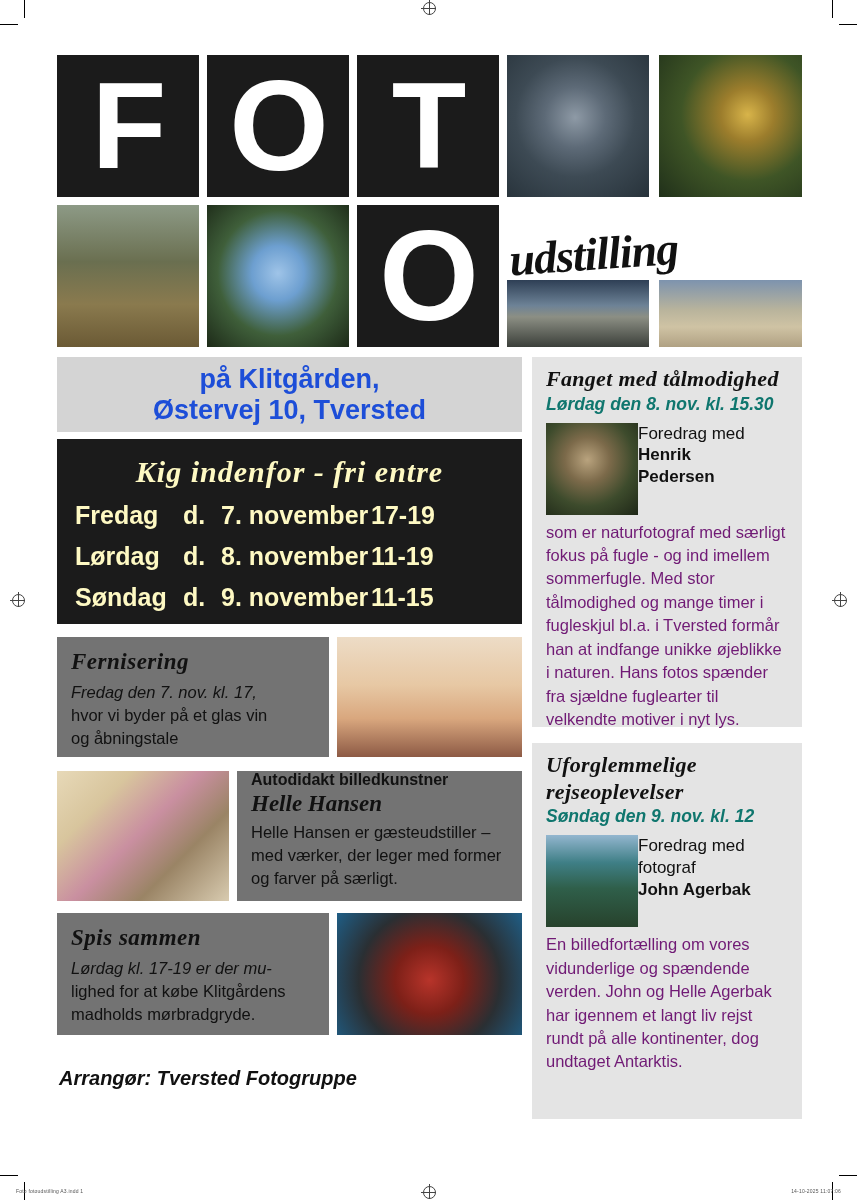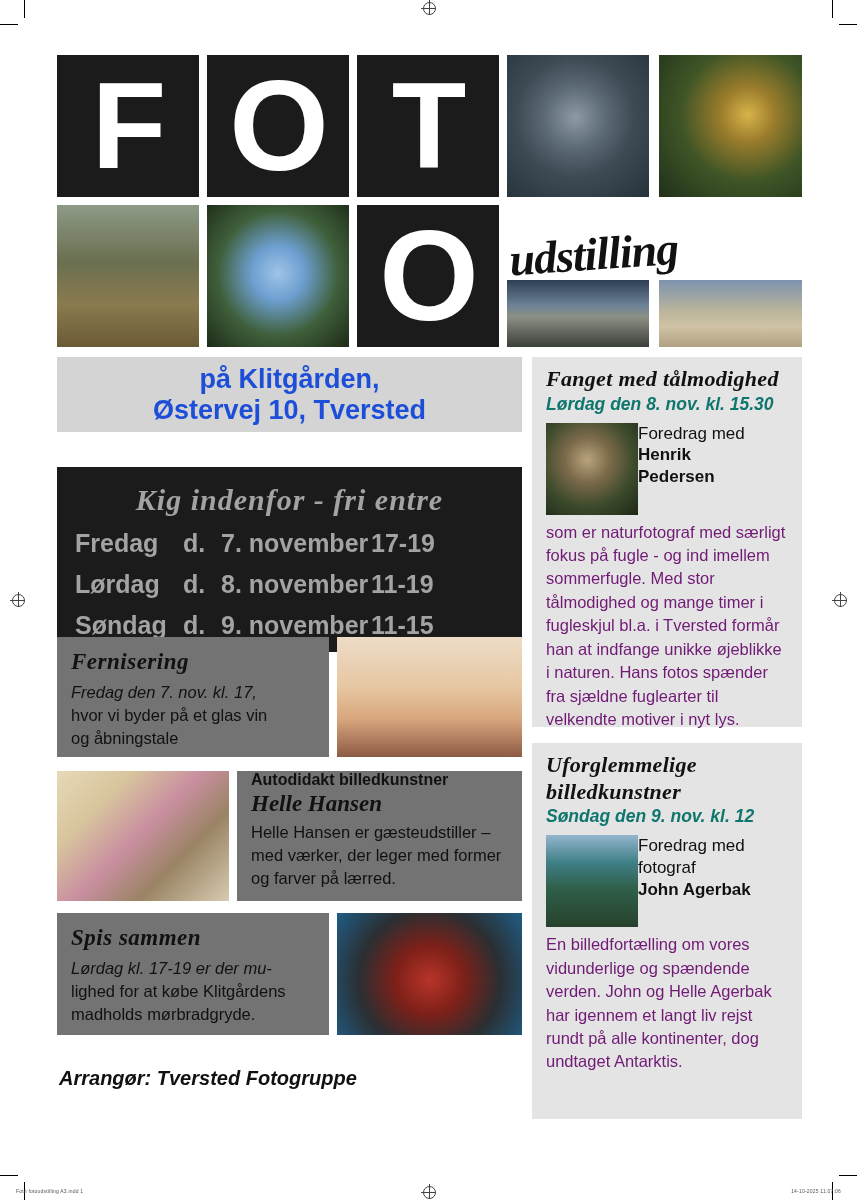--- a/index.html
+++ b/index.html
@@ -152,24 +152,23 @@
   }
 
   
   .hours {
     position: absolute;
     left: 30px;
     top: 412px;
     width: 465px;
     height: 185px;
     background: #1b1b1b;
-    color: #a3a3a3;
+    color: #fef9c3;
     padding: 10px 0 0 0;
     box-sizing: border-box;
-    margin-top: 28px;
   }
   .hours-title {
     font-family: "Liberation Serif", serif;
     font-style: italic;
     font-weight: bold;
     font-size: 30px;
     text-align: center;
     letter-spacing: 1px;
     margin-top: 6px;
   }
@@ -394,21 +393,21 @@
   <div class="fern-img">
       <div class="ph ph-wine"></div>
     </div>
 
   <div class="art-img">
       <div class="ph ph-art"></div>
     </div>
   <div class="card art-card">
     <p class="art-kicker">Autodidakt billedkunstner</p>
     <p class="art-name">Helle Hansen</p>
-    <p class="card-text">Helle Hansen er gæsteudstiller – med værker, der leger med former og farver på lærred.</p>
+    <p class="card-text">Helle Hansen er gæsteudstiller – med værker, der leger med former og farver på særligt.</p>
   </div>
 
   <div class="card spis">
     <p class="card-script">Spis sammen</p>
     <p class="card-ital">Lørdag kl. 17-19 er der mu-</p>
     <p class="card-text">lighed for at købe Klitgårdens</p>
     <p class="card-text">madholds mørbradgryde.</p>
   </div>
   <div class="spis-img">
       <div class="ph ph-food"></div>
@@ -427,21 +426,21 @@
         <div>Foredrag med</div>
         <div><b>Henrik</b></div>
         <div><b>Pedersen</b></div>
       </div>
     </div>
     <p class="talk-body">som er naturfotograf med særligt fokus på fugle - og ind imellem sommerfugle. Med stor tålmodighed og mange timer i fugleskjul bl.a. i Tversted formår han at indfange unikke øjeblikke i naturen. Hans fotos spænder fra sjældne fuglearter til velkendte motiver i nyt lys.</p>
   </div>
 
   <div class="talk talk2">
     <p class="talk-title">Uforglemmelige</p>
-    <p class="talk-title">billedkunstner</p>
+    <p class="talk-title">rejseoplevelser</p>
     <p class="talk-date">Søndag den 9. nov. kl. 12</p>
     <div class="talk-head">
       <div class="talk-thumb">
           <div class="ph ph-lake"></div>
         </div>
       <div class="talk-lead">
         <div>Foredrag med</div>
         <div>fotograf</div>
         <div><b>John Agerbak</b></div>
       </div>

